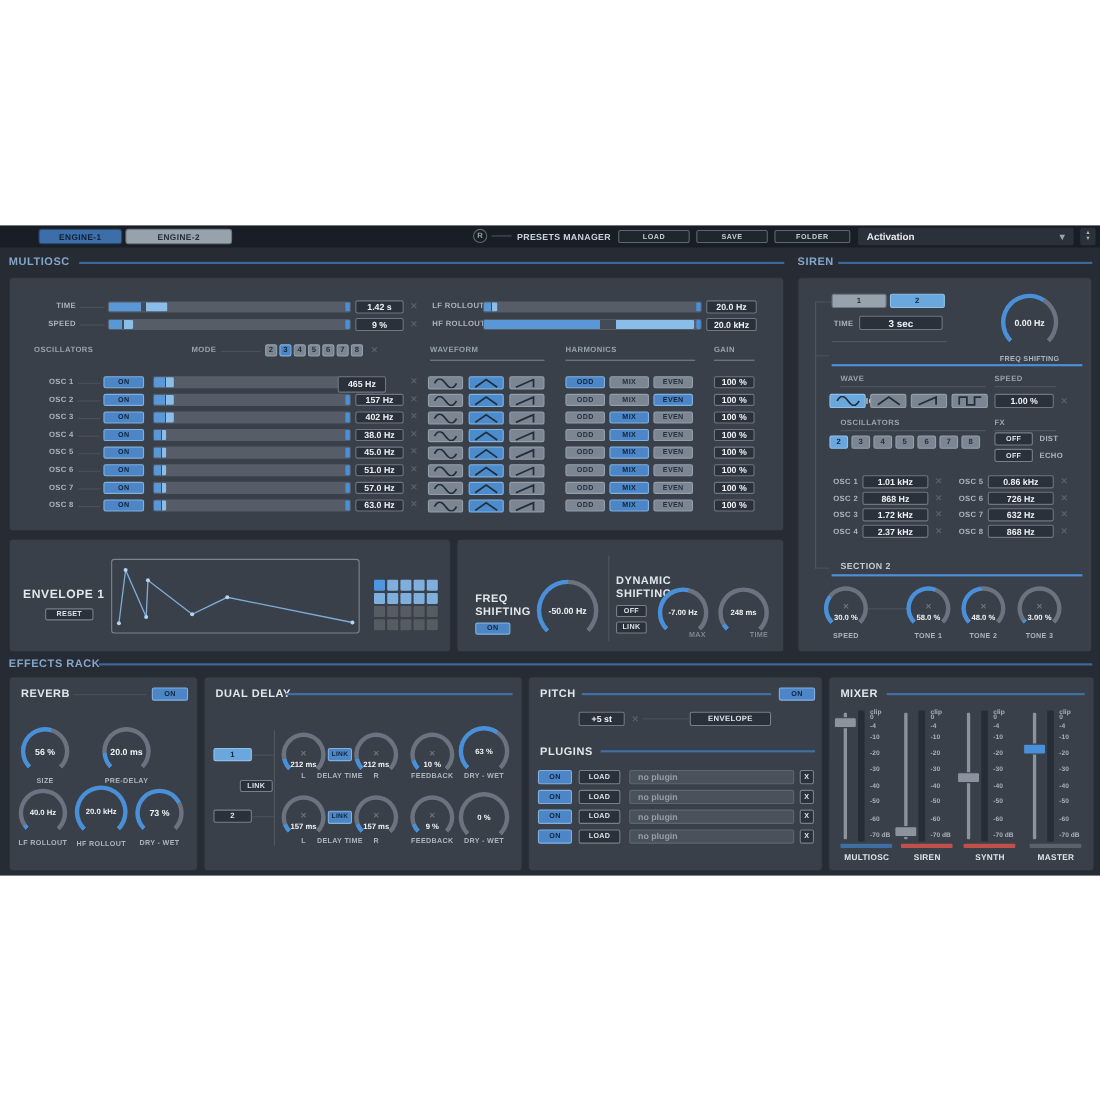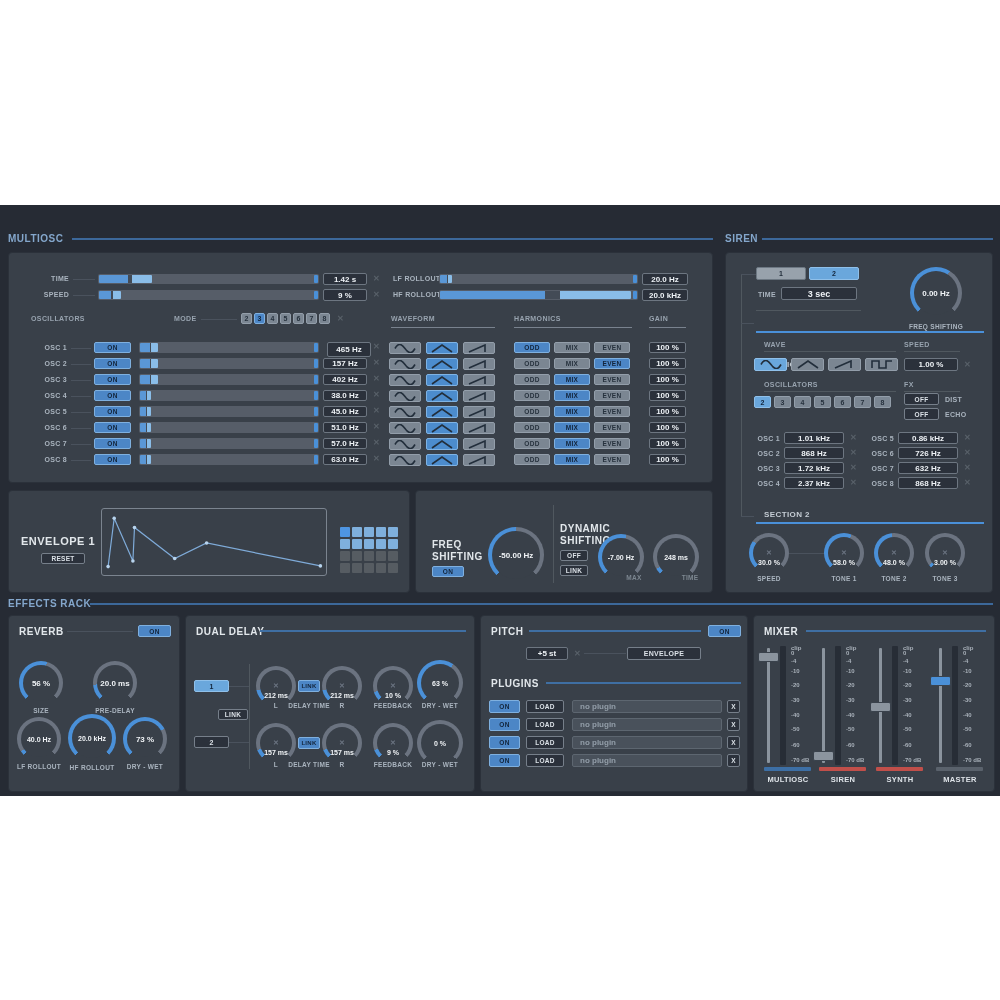--- a/index.html
+++ b/index.html
@@ -94,20 +94,38 @@
   .fscale { position:absolute; }
   .fscale span { position:absolute; left:0; color:#a9b1ba; font-size:6px; font-weight:bold; line-height:6px; white-space:nowrap; }
   .chbar { position:absolute; height:4px; border-radius:1px; }
   .chlabel { position:absolute; color:#dfe4e9; font-size:7.5px; font-weight:bold; text-align:center; letter-spacing:.3px; }
 </style>
 </head>
 <body>
 
 <div class="app">
 
+  <div class="topbar">
+    <div class="tab on" style="left:35px;width:76px;">ENGINE-1</div>
+    <div class="tab off" style="left:114px;width:97px;">ENGINE-2</div>
+    <div class="rbadge" style="left:430px;top:3px;">R</div>
+    <div class="tbline" style="left:447px;top:9px;width:18px;"></div>
+    <div class="tblabel" style="left:470px;top:6px;">PRESETS MANAGER</div>
+    <div class="tbbtn" style="left:562px;width:65px;">LOAD</div>
+    <div class="tbbtn" style="left:633px;width:65px;">SAVE</div>
+    <div class="tbbtn" style="left:704px;width:69px;">FOLDER</div>
+    <div class="select" style="left:780px;width:196px;">
+      <span>Activation</span>
+      <span class="caret"></span>
+    </div>
+    <div class="spinner" style="left:982px;">
+        <span>▲</span>
+        <span>▼</span>
+      </div>
+  </div>
 
   <div class="sechead" style="left:8px;top:28px;">MULTIOSC</div>
   <div class="secline" style="left:72px;top:33px;width:641px;"></div>
   <div class="sechead" style="left:725px;top:28px;">SIREN</div>
   <div class="secline" style="left:762px;top:33px;width:231px;"></div>
 
   <div class="panel" style="left:8px;top:47px;width:705px;height:231px;">
     <div class="lbl r" style="left:20px;top:22px;width:40px;">TIME</div>
     <div class="dash" style="left:64px;top:26px;width:22px;"></div>
     <div class="slider" style="left:89px;top:21px;width:221px;">
@@ -160,21 +178,21 @@
     <div class="thinline" style="left:640px;top:74px;width:37px;"></div>
 
     <div>
       <div class="lbl r" style="left:18px;top:91px;width:40px;">OSC 1</div>
       <div class="dash" style="left:62px;top:95px;width:20px;"></div>
       <div class="btn blue" style="left:85px;top:89px;width:37px;height:11px;font-size:6.5px;">ON</div>
       <div class="slider" style="left:130px;top:89px;width:180px;height:11px;">
           <div class="sfill" style="width: 10%;"></div>
           <div class="scap"></div>
         </div>
-      <div class="vbox" style="left:318px;top:89px;width:44px;height:15px;">465 Hz</div>
+      <div class="vbox" style="left:298px;top:89px;width:44px;height:15px;">465 Hz</div>
       <span class="xm" style="left:364px;top:90px;"></span>
       <div class="wbtn off" style="left:380px;top:89px;">
           <svg width="22" height="9" viewBox="0 0 22 9">
             <path d="M1 4.5 C4 -1,7 -1,11 4.5 S18 10,21 4.5"></path>
           </svg>
         </div>
       <div class="wbtn on" style="left:417px;top:89px;">
           <svg width="22" height="9" viewBox="0 0 22 9">
             <path d="M1 8 L11 1 L21 8"></path>
           </svg>

